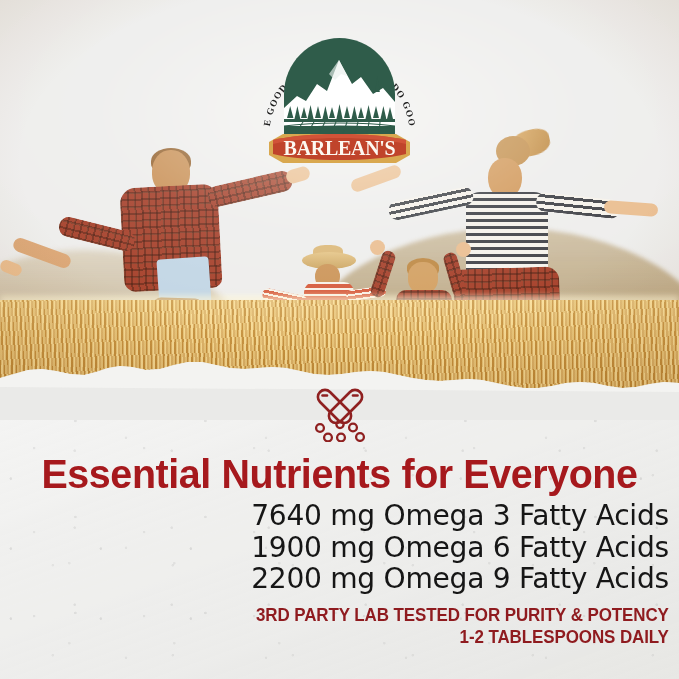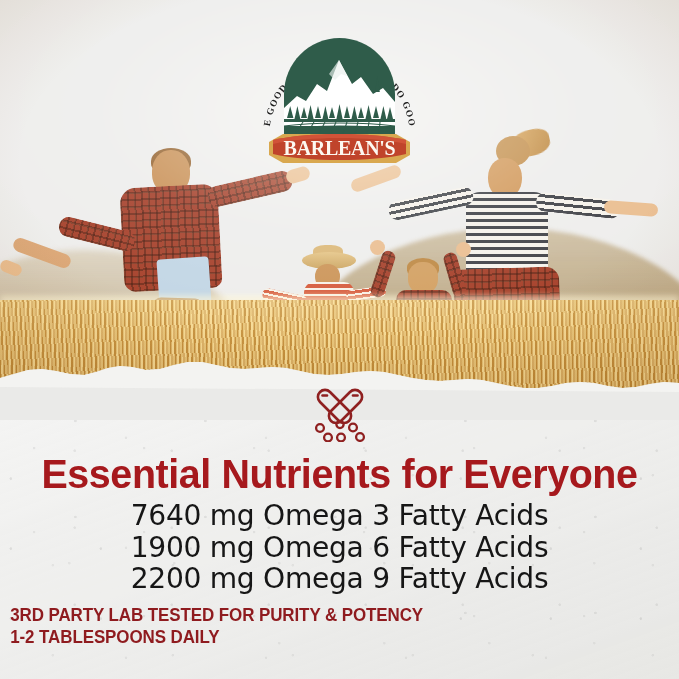--- a/index.html
+++ b/index.html
@@ -173,34 +173,34 @@
     font-family:"Liberation Sans",sans-serif;
     font-weight:bold;
     font-size:40px;
     line-height:44px;
     letter-spacing:-.4px;
     color:#a6191d;
     transform:scaleX(.985);
   }
   .facts{
     position:absolute;left:0;right:0;top:500px;
-    text-align:center;
+    text-align:right;
   }
   .fact{
     font-family:"DejaVu Sans",sans-serif;
     font-size:29px;
     line-height:31.5px;
     color:#161616;
     letter-spacing:-.3px;
     white-space:nowrap;
     transform:scaleX(.97);
   }
   .subs{
     position:absolute;left:0;right:0;top:604px;
-    text-align:left;
+    text-align:right;
   }
   .sub{
     font-family:"Liberation Sans",sans-serif;
     font-weight:bold;
     font-size:17.5px;
     line-height:22px;
     letter-spacing:-.1px;
     color:#8f1b1f;
     white-space:nowrap;
     transform:scaleX(.97);

